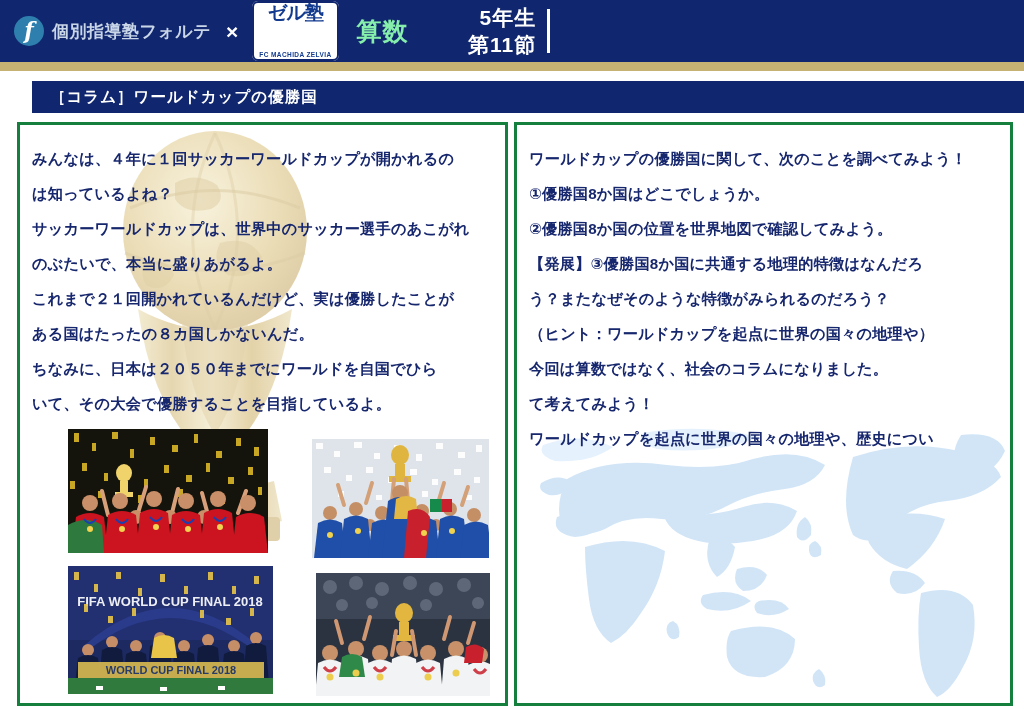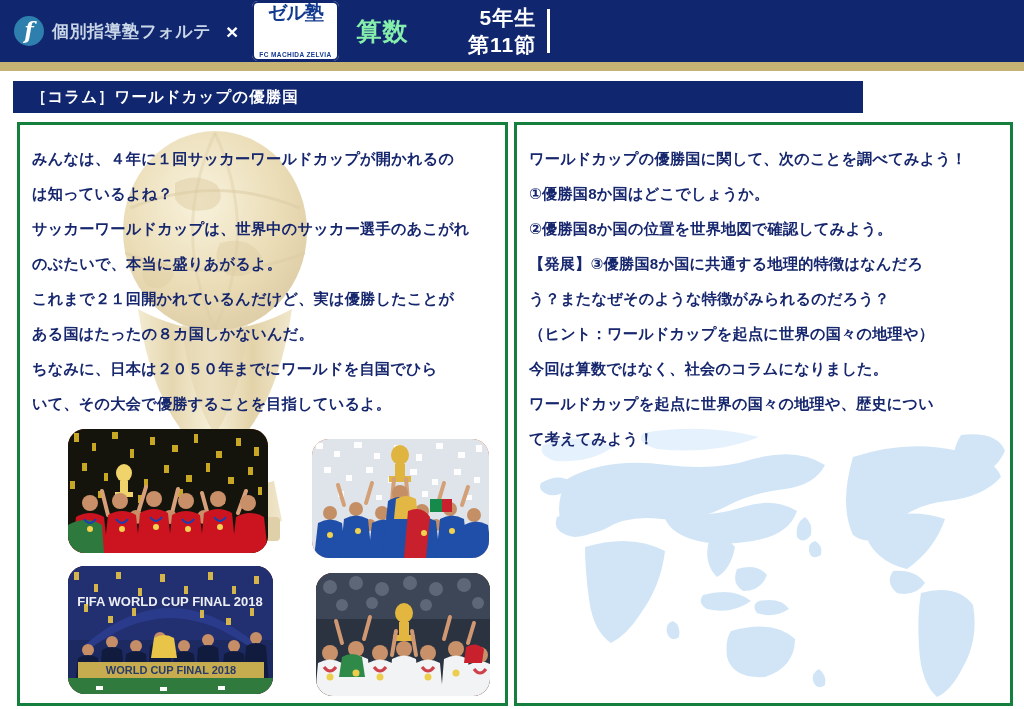--- a/index.html
+++ b/index.html
@@ -82,21 +82,21 @@
   .topic-main{color:#ffffff;font-size:21px;font-weight:700;letter-spacing:1px;}
   .topic-sub{color:#f7ef1a;font-size:21px;font-weight:700;letter-spacing:1px;}
 
   .gold-bar{
     position:absolute;left:0;top:62px;width:1024px;height:9px;
     background:#c6b273;
   }
 
   
   .column-title-bar{
-    position:absolute;left:14px;top:82px;width:848px;height:30px;
+    position:absolute;left:33px;top:82px;width:990px;height:30px;
     background:#10266e;
     display:flex;align-items:center;
     box-shadow:0 0 0 1px #10266e;
   }
   .column-title-bar .label{
     color:#ffffff;font-size:15.5px;font-weight:700;
     padding-left:17px;letter-spacing:1px;white-space:nowrap;
   }
 
   
@@ -124,21 +124,21 @@
     line-height:35px;
     letter-spacing:0.2px;
   }
   .body-text .ln{white-space:nowrap;}
 
   
   .collage{
     position:absolute;left:0;top:296px;width:481px;height:280px;z-index:3;
   }
   .photo{
-    position:absolute;overflow:hidden;background:#c2410c;border-radius:17px;
+    position:absolute;overflow:hidden;background:#c2410c;
   }
   .p1{left:48px;top:8px;width:200px;height:124px;}
   .p2{left:292px;top:18px;width:177px;height:119px;}
   .p3{left:48px;top:145px;width:205px;height:128px;}
   .p4{left:296px;top:152px;width:174px;height:123px;}
 
   .photo svg{display:block;width:100%;height:100%;}
 </style>
 </head>
 <body>
@@ -563,18 +563,18 @@
     </svg>
 
     <div class="body-text">
       <div class="ln">ワールドカップの優勝国に関して、次のことを調べてみよう！</div>
       <div class="ln">①優勝国8か国はどこでしょうか。</div>
       <div class="ln">②優勝国8か国の位置を世界地図で確認してみよう。</div>
       <div class="ln">【発展】③優勝国8か国に共通する地理的特徴はなんだろ</div>
       <div class="ln">う？またなぜそのような特徴がみられるのだろう？</div>
       <div class="ln">（ヒント：ワールドカップを起点に世界の国々の地理や）</div>
       <div class="ln">今回は算数ではなく、社会のコラムになりました。</div>
+      <div class="ln">て考えてみよう！</div>
       <div class="ln">ワールドカップを起点に世界の国々の地理や、歴史につい</div>
-      <div class="ln">て考えてみよう！</div>
     </div>
   </div>
 
 </div>
 
 </body></html>

